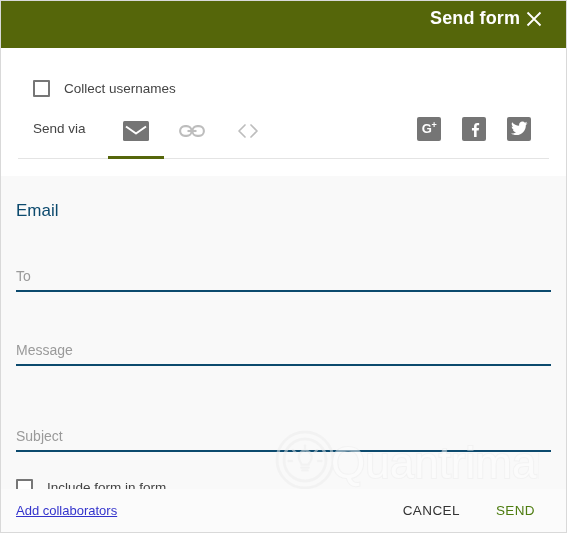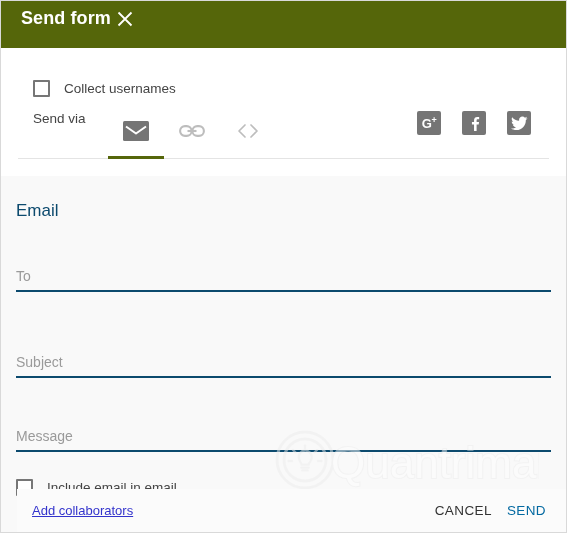--- a/index.html
+++ b/index.html
@@ -20,21 +20,21 @@
     border: 1px solid #d9d9d9;
     overflow: hidden;
   }
 
   
   .header {
     height: 47px;
     background: #55660a;
     display: flex;
     align-items: center;
-    justify-content: flex-start;
+    justify-content: flex-end;
     padding: 0 18px 12px 20px;
     box-sizing: border-box;
   }
   .header-title {
     color: #ffffff;
     font-size: 18px;
     font-weight: bold;
     letter-spacing: 0.1px;
   }
   .close-btn {
@@ -71,21 +71,21 @@
   }
   .cb-label {
     margin-left: 14px;
     font-size: 13.5px;
     color: #444444;
   }
 
   
   .sendvia {
     display: flex;
-    align-items: flex-start;
+    align-items: center;
     height: 48px;
     border-bottom: 1px solid #e4e4e4;
     padding-left: 15px;
     padding-right: 18px;
     box-sizing: border-box;
     position: relative;
     background: #ffffff;
   }
   .sendvia-label {
     font-size: 13.5px;
@@ -184,49 +184,49 @@
     width: 270px;
     height: 72px;
     pointer-events: none;
     user-select: none;
     opacity: 0.5;
   }
 
   
   .footer {
     position: absolute;
-    left: 16px; right: 0; bottom: 0;
+    left: 0; right: 0; bottom: 0;
     height: 43px;
     background: #fbfbfb;
     display: flex;
     align-items: center;
-    padding: 0 20px 0 15px;
+    padding: 0 31px 0 15px;
     box-sizing: border-box;
   }
   .collab-link {
     font-size: 13px;
     color: #3333cc;
     text-decoration: underline;
     cursor: pointer;
   }
   .footer-actions {
     margin-left: auto;
     display: flex;
     align-items: center;
-    gap: 15px;
+    gap: 36px;
   }
   .btn-cancel {
     font-size: 13.5px;
     color: #333333;
     letter-spacing: 0.4px;
     cursor: pointer;
   }
   .btn-send {
     font-size: 13.5px;
-    color: #0369a1;
+    color: #4d7c0f;
     letter-spacing: 0.4px;
     cursor: pointer;
   }
 </style>
 </head>
 <body>
 
 <div class="dialog">
 
   <div class="header">
@@ -294,31 +294,31 @@
     </div>
   </div>
 
   <div class="form-body">
     <div class="email-heading">Email</div>
 
     <div class="field f-to">
       <span class="field-ph">To</span>
     </div>
 
+    <div class="field f-msg">
+      <span class="field-ph">Message</span>
+    </div>
+
     <div class="field f-subj">
       <span class="field-ph">Subject</span>
     </div>
 
-    <div class="field f-msg">
-      <span class="field-ph">Message</span>
-    </div>
-
     <div class="include-row">
       <span class="cb"></span>
-      <span class="cb-label">Include email in email</span>
+      <span class="cb-label">Include form in form</span>
     </div>
   </div>
 
   <div class="watermark">
     <svg width="270" height="72" viewBox="0 0 270 72" aria-hidden="true">
       <g fill="none" stroke="#ededed" stroke-width="3">
         <circle cx="36" cy="34" r="28"></circle>
         <circle cx="36" cy="34" r="21"></circle>
       </g>
       <g stroke="#ededed" stroke-width="2.4" fill="none" stroke-linecap="round">

